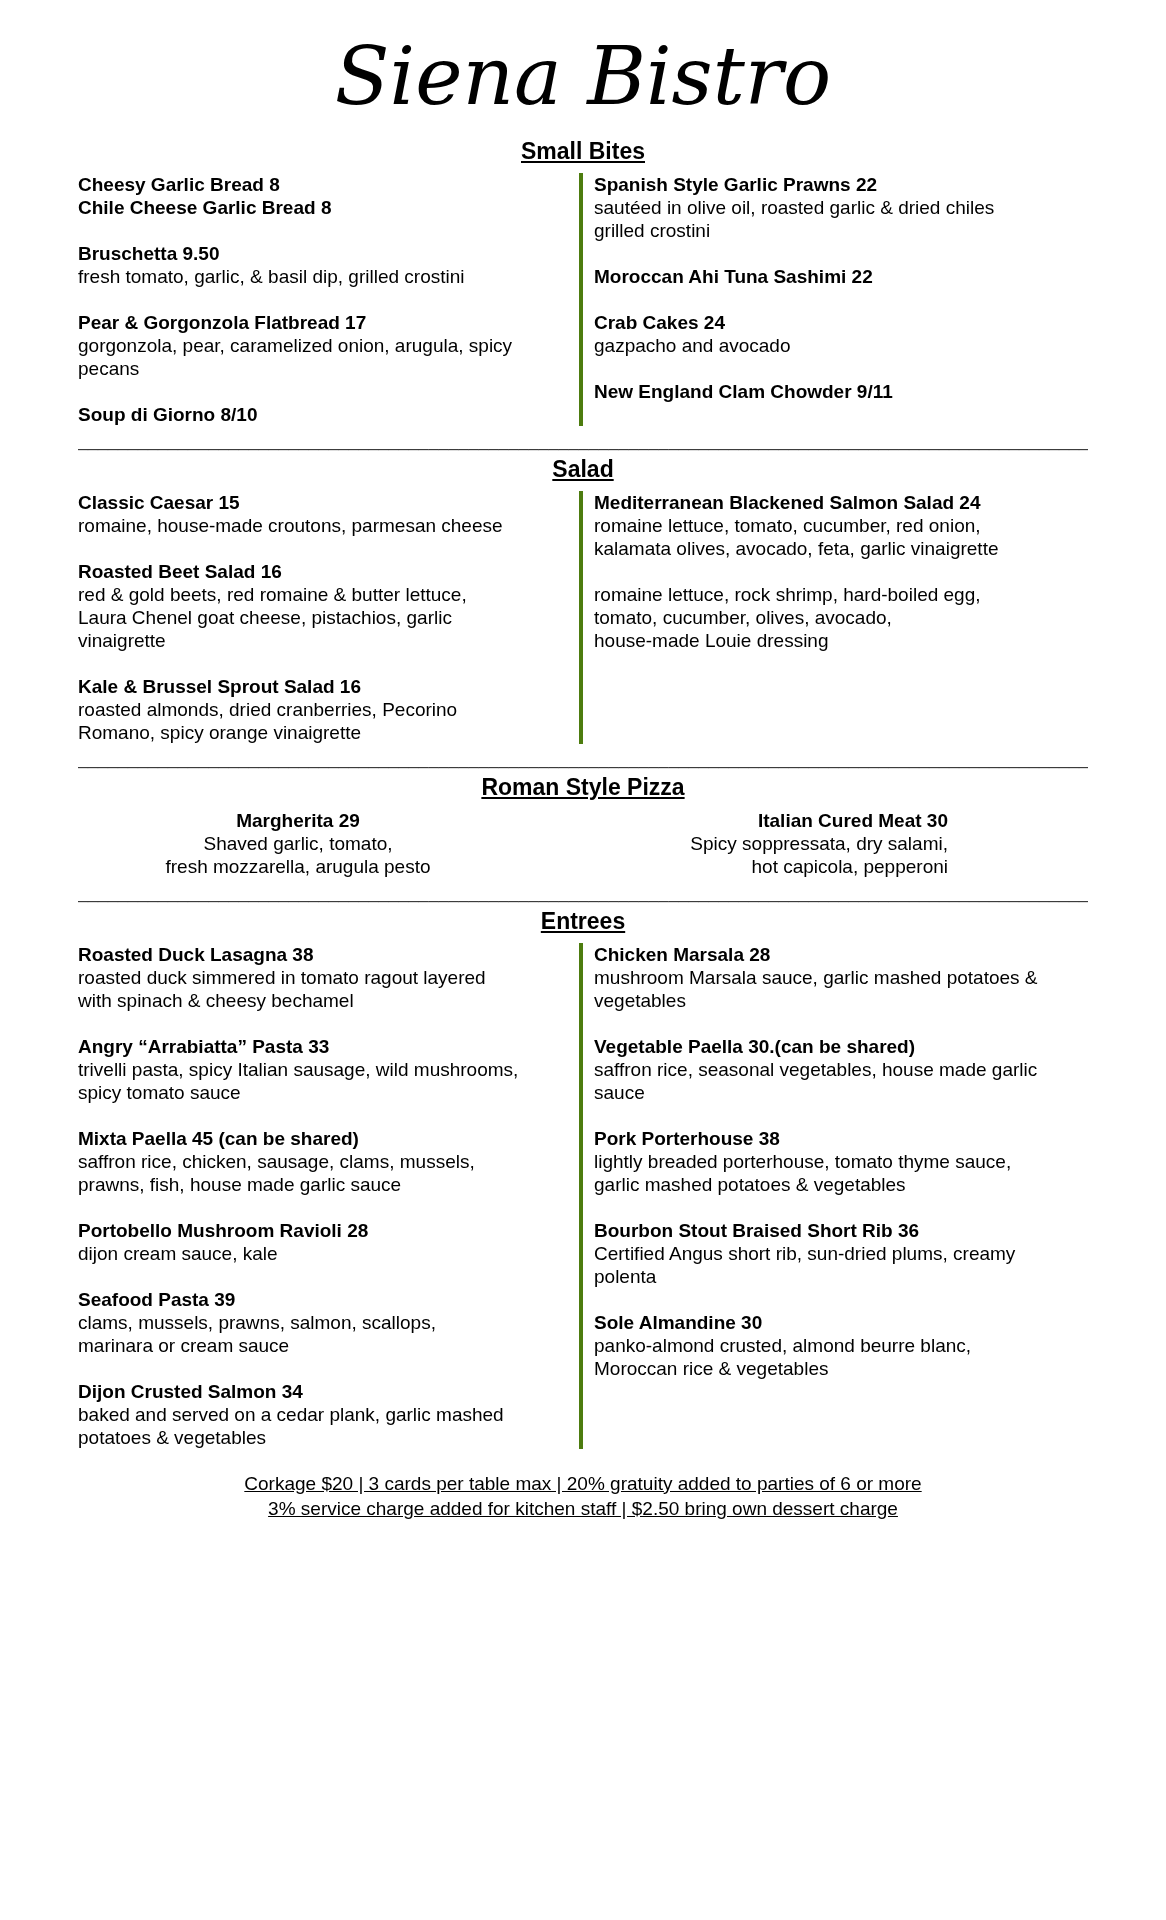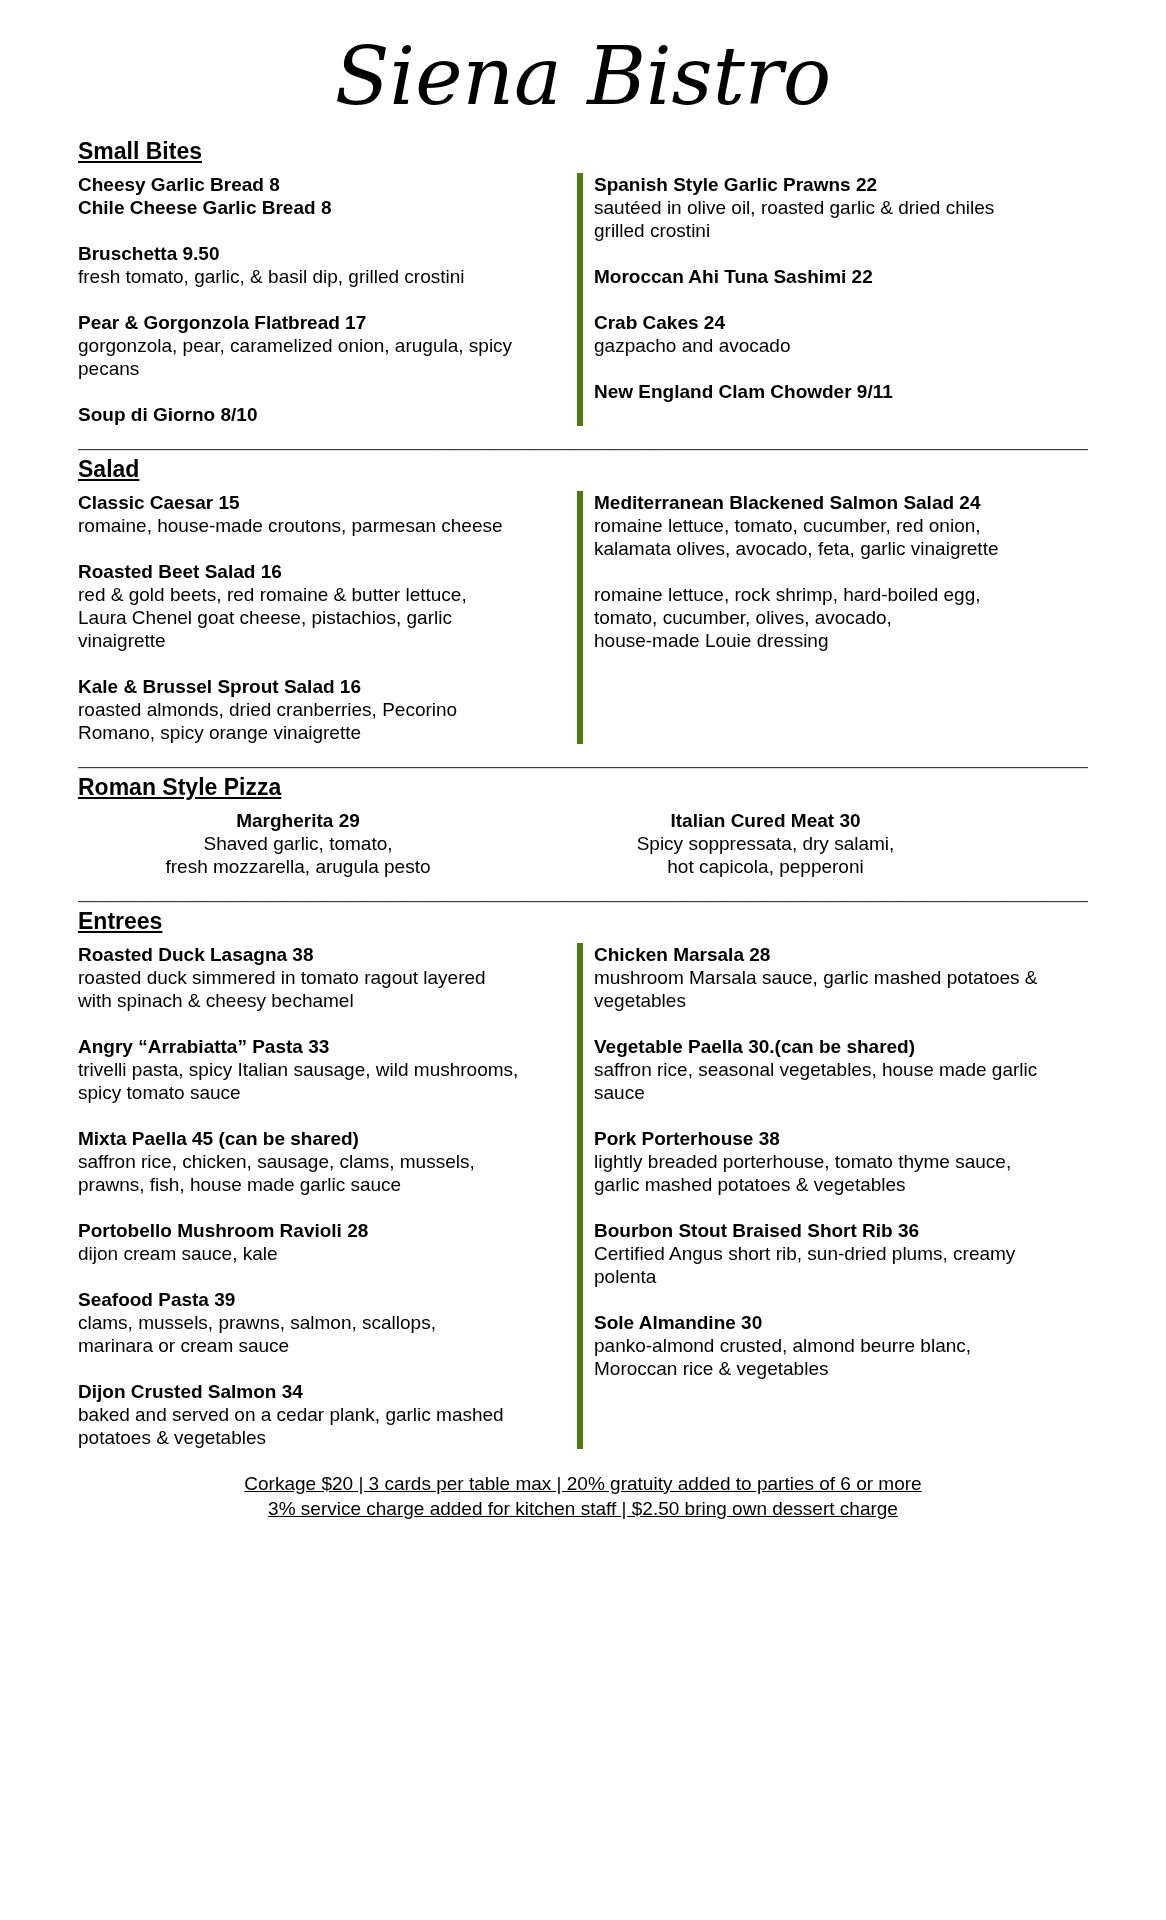--- a/index.html
+++ b/index.html
@@ -22,44 +22,44 @@
     text-align: center;
     font-size: 80px;
     line-height: 1.12;
     margin: 6px 0 16px 0;
   }
   .section-heading {
     font-size: 23px;
     line-height: 27px;
     font-weight: bold;
     text-decoration: underline;
-    text-align: left;
+    text-align: center;
     margin: 0 0 8px 0;
   }
   .cols { display: flex; align-items: stretch; }
   .col { width: 50%; box-sizing: border-box; }
-  .divided .col.left { border-right: 6px solid #4d7c0f; padding-right: 16px; }
+  .divided .col.left { border-right: 4px solid #4d7c0f; padding-right: 16px; }
   .divided .col.right { padding-left: 11px; }
   .item { margin-bottom: 23px; }
   .item.tight { margin-bottom: 0; }
   .item:last-child { margin-bottom: 0; }
   .name { font-weight: bold; }
   .desc { white-space: pre-line; }
   .hr {
     height: 22px;
     line-height: 20px;
     overflow: hidden;
     white-space: nowrap;
     font-size: 18px;
     color: #3c3c3c;
     margin: 4px 0 4px 0;
   }
   .pizza .col { text-align: center; }
   .pizza .col.left { padding-right: 65px; }
-  .pizza .col.right { padding-right: 140px; }
+  .pizza .col.right { padding-right: 140px; text-align: right; }
   .footer {
     text-align: center;
     font-weight: normal;
     margin-top: 22px;
     line-height: 25px;
   }
   .footer .line { text-decoration: underline; }
 </style>
 </head>
 <body>

